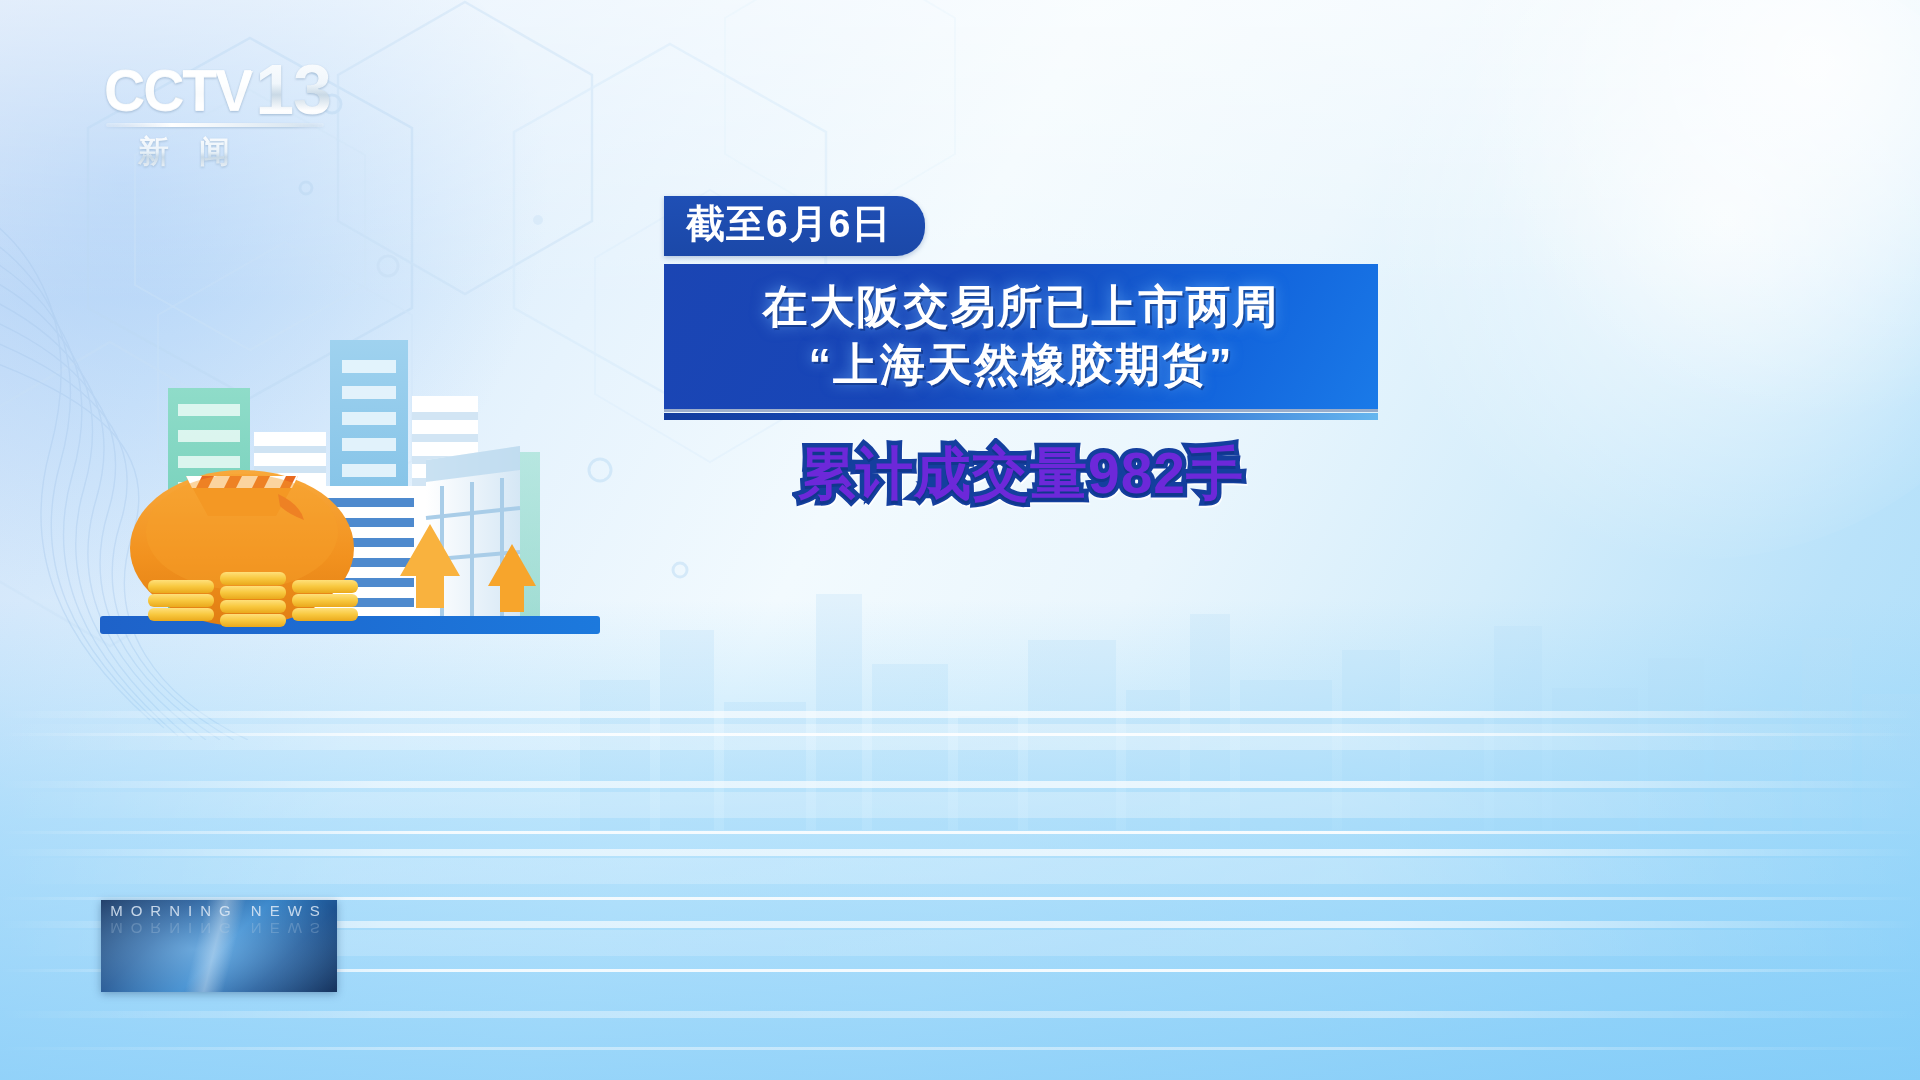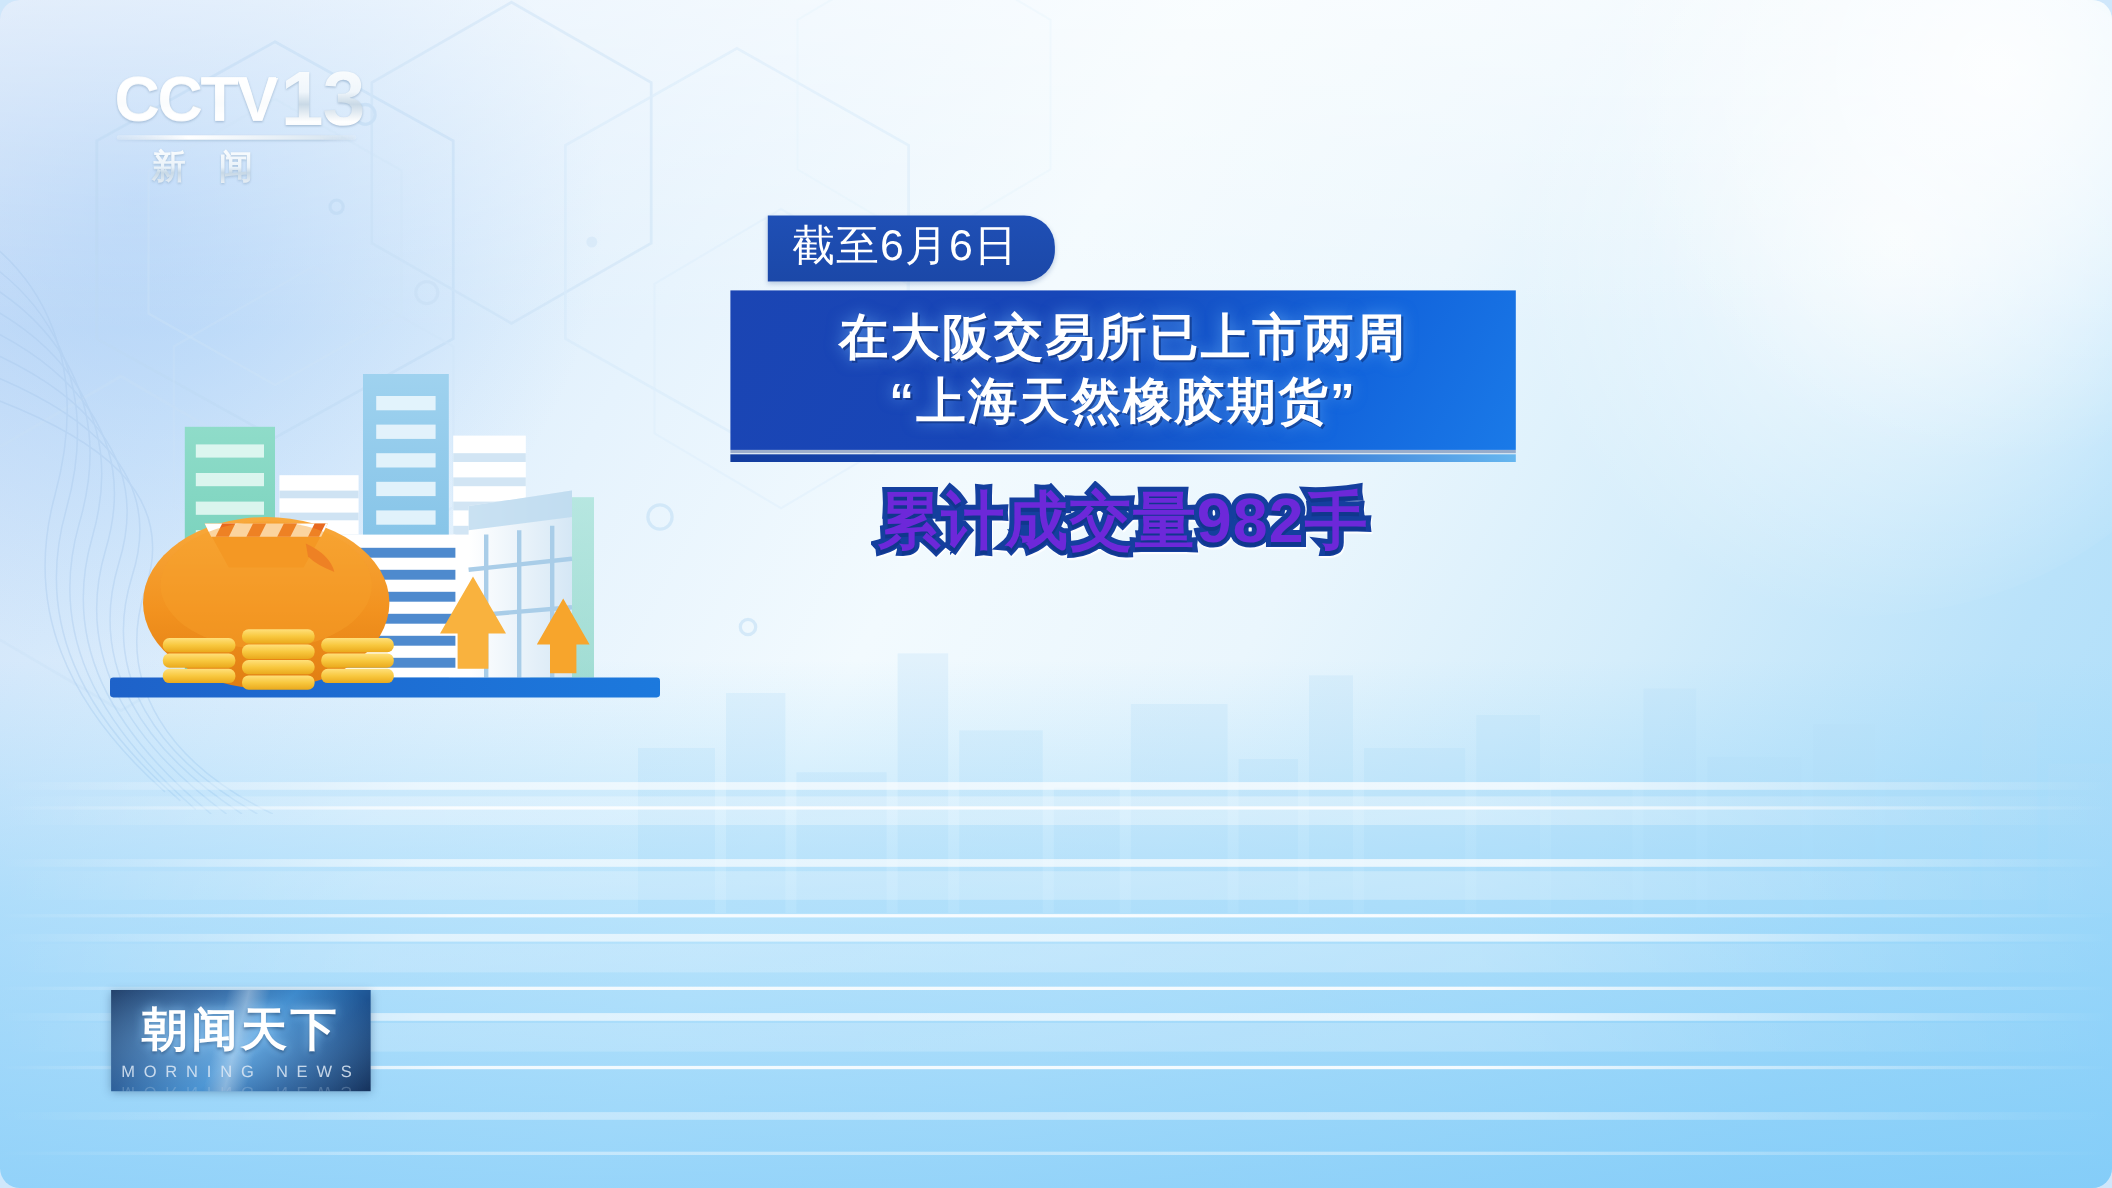--- a/index.html
+++ b/index.html
@@ -4,21 +4,21 @@
 <style>
   * { margin:0; padding:0; box-sizing:border-box; }
   html,body { width:1920px; height:1080px; overflow:hidden; }
   body {
     font-family:"Liberation Sans","DejaVu Sans",sans-serif;
     background:#cfe7fb;
     position:relative;
   }
 
   
-  #stage { position:absolute; inset:0; overflow:hidden;border-radius:18px; }
+  #stage { position:absolute; inset:0; overflow:hidden; }
 
   .bg-base{
     position:absolute; inset:0;
     background:
       linear-gradient(118deg,
         #cfe0f7 0%,
         #d6e9fb 14%,
         #e6f3fd 30%,
         #f2fafe 44%,
         #eaf6fd 58%,
@@ -118,27 +118,26 @@
   
   #illustration{ position:absolute; left:90px; top:280px; width:560px; height:400px; }
 
   
   #headline-group{ position:absolute; left:664px; top:196px; width:730px; }
 
   #date-badge{
     display:inline-block;
     background:linear-gradient(180deg,#1f4fb5 0%,#1b48a8 100%);
     color:#fff;
-    font-size:39px; font-weight:400;
+    font-size:39px; font-weight:700;
     letter-spacing:1px;
     padding:8px 34px 11px 22px;
     border-radius:0 28px 28px 0;
     line-height:1.05;
     box-shadow:0 2px 5px rgba(20,60,130,.25);
-    margin-left:34px;
   }
 
   #headline-panel{
     margin-top:8px;
     width:714px;
     background:linear-gradient(120deg,#1b45b3 0%,#1746b8 38%,#1366dd 78%,#1a7ae8 100%);
     padding:14px 26px 16px 26px;
     box-shadow:0 3px 0 rgba(12,40,110,.35);
   }
   .hl-line{
@@ -473,18 +472,17 @@
     <div id="headline-panel">
       <div class="hl-line">在大阪交易所已上市两周</div>
       <div class="hl-line">“上海天然橡胶期货”</div>
     </div>
     <div id="headline-underbar"></div>
 
     <div id="highlight-line">累计成交量982手</div>
   </div>
 
   <div id="program-logo">
-    <div class="pl-cn">朝闻天下</div>
     <div class="pl-en">MORNING NEWS</div>
     <div class="pl-en-ghost">MORNING NEWS</div>
   </div>
 
 </div>
 
 </body></html>

